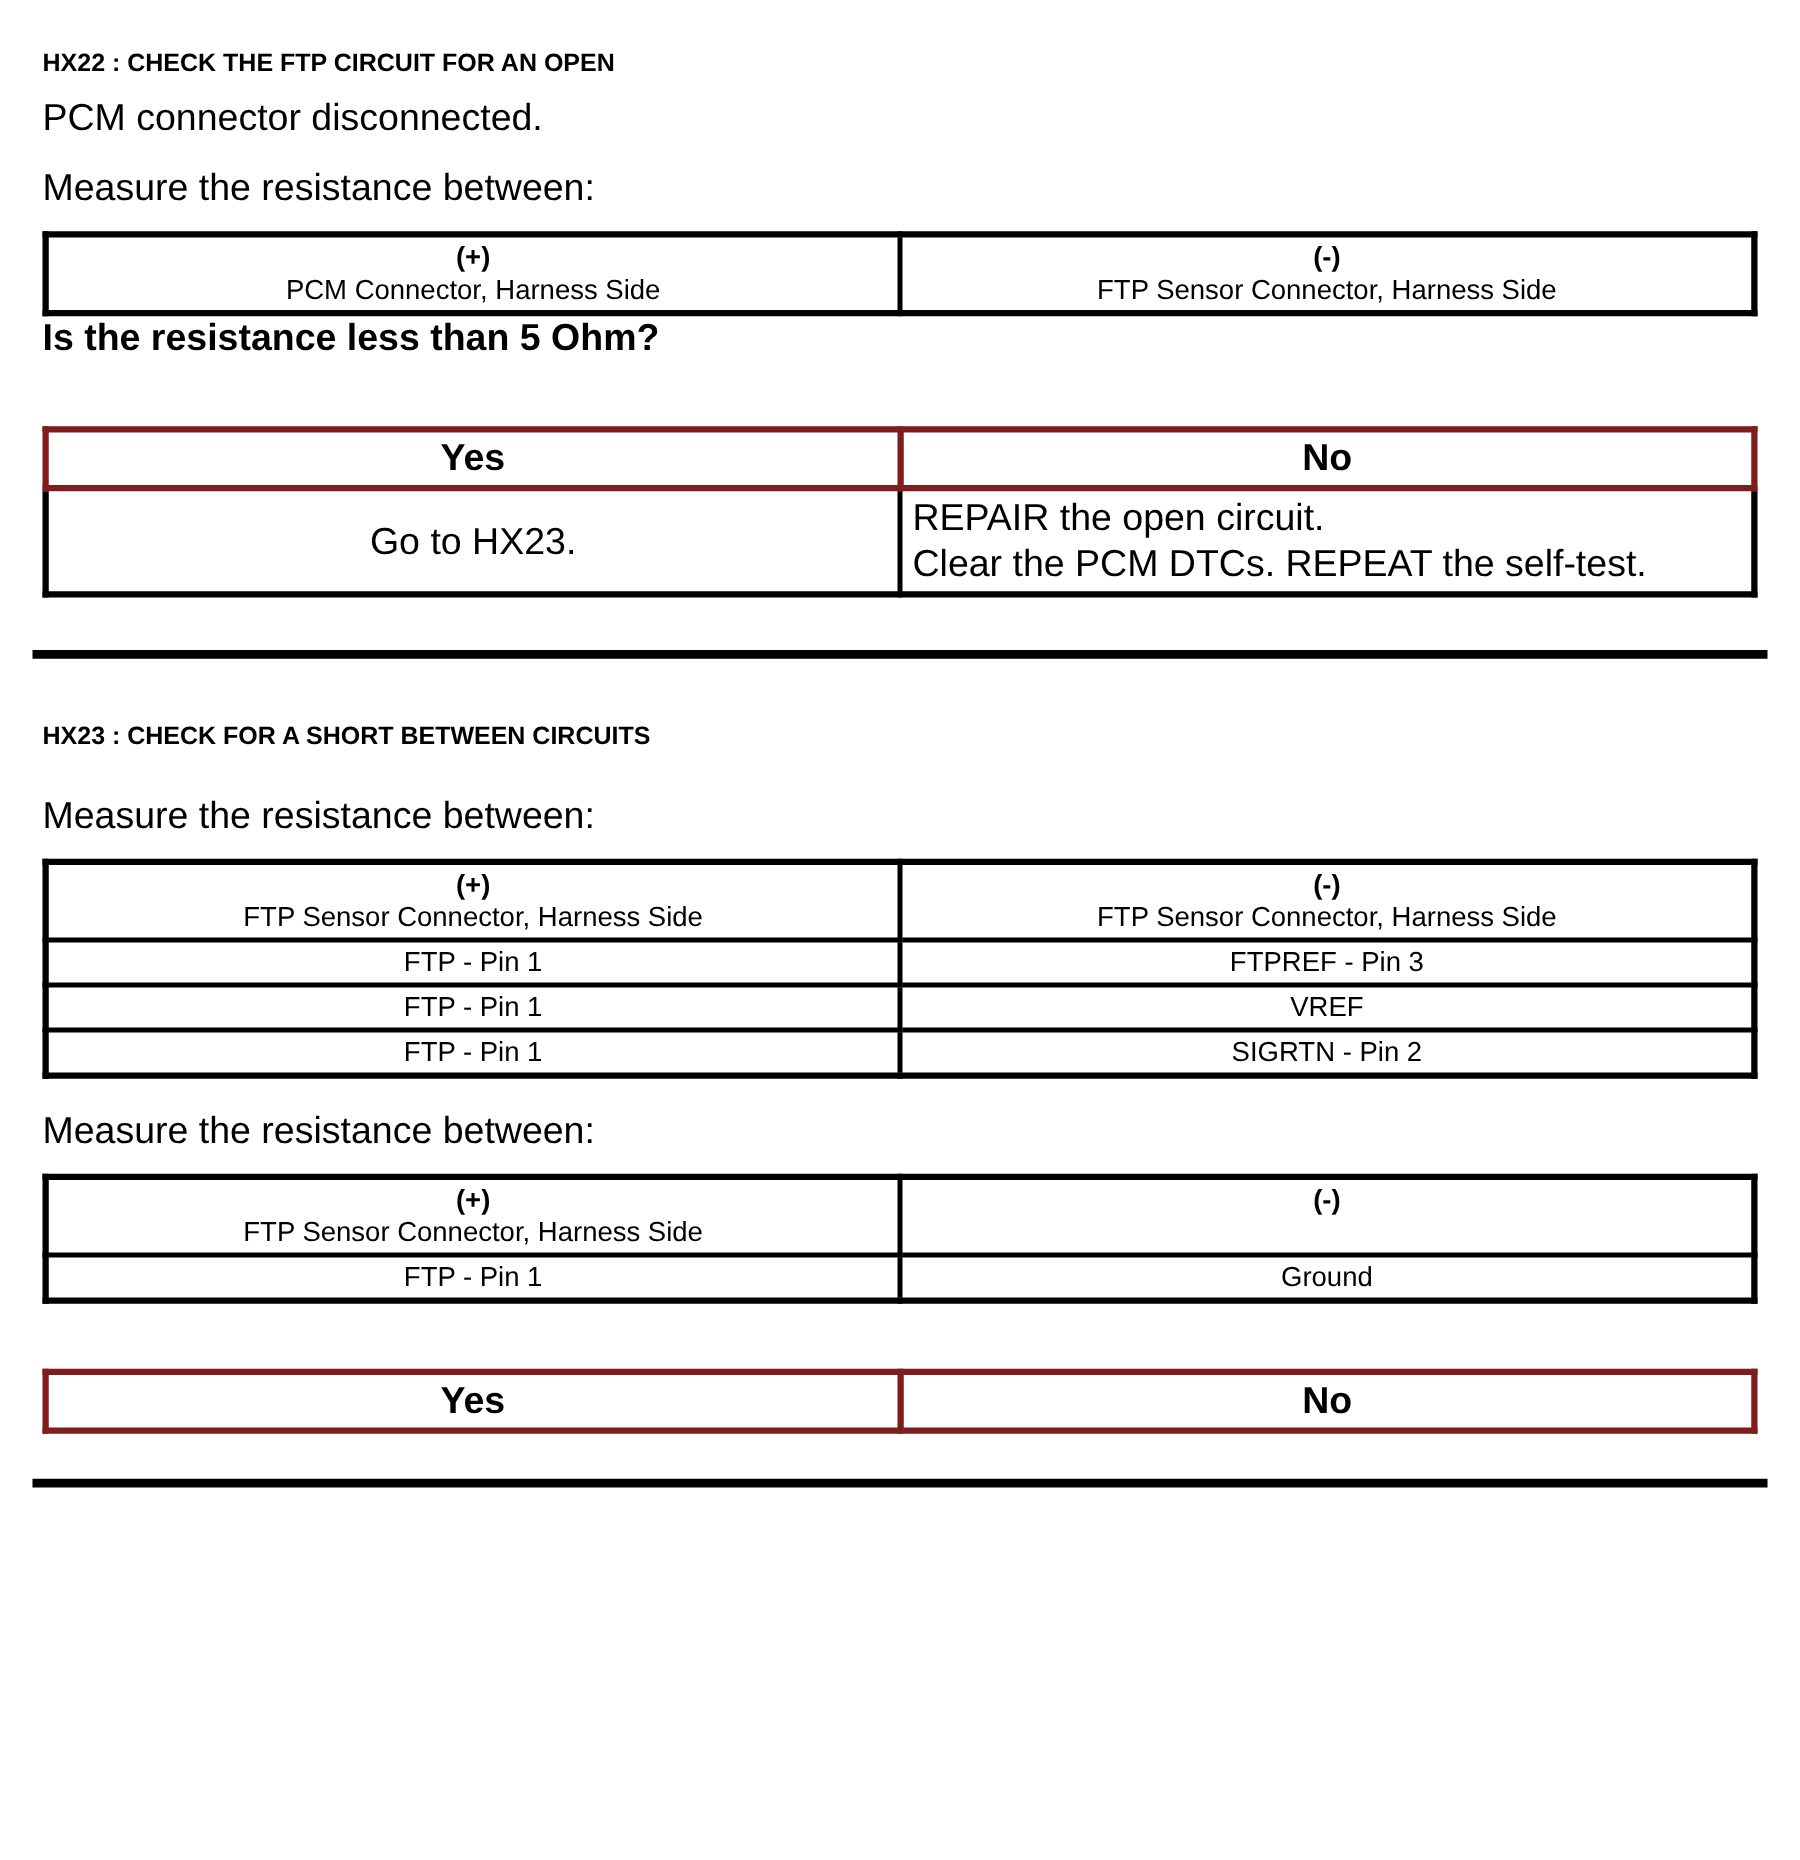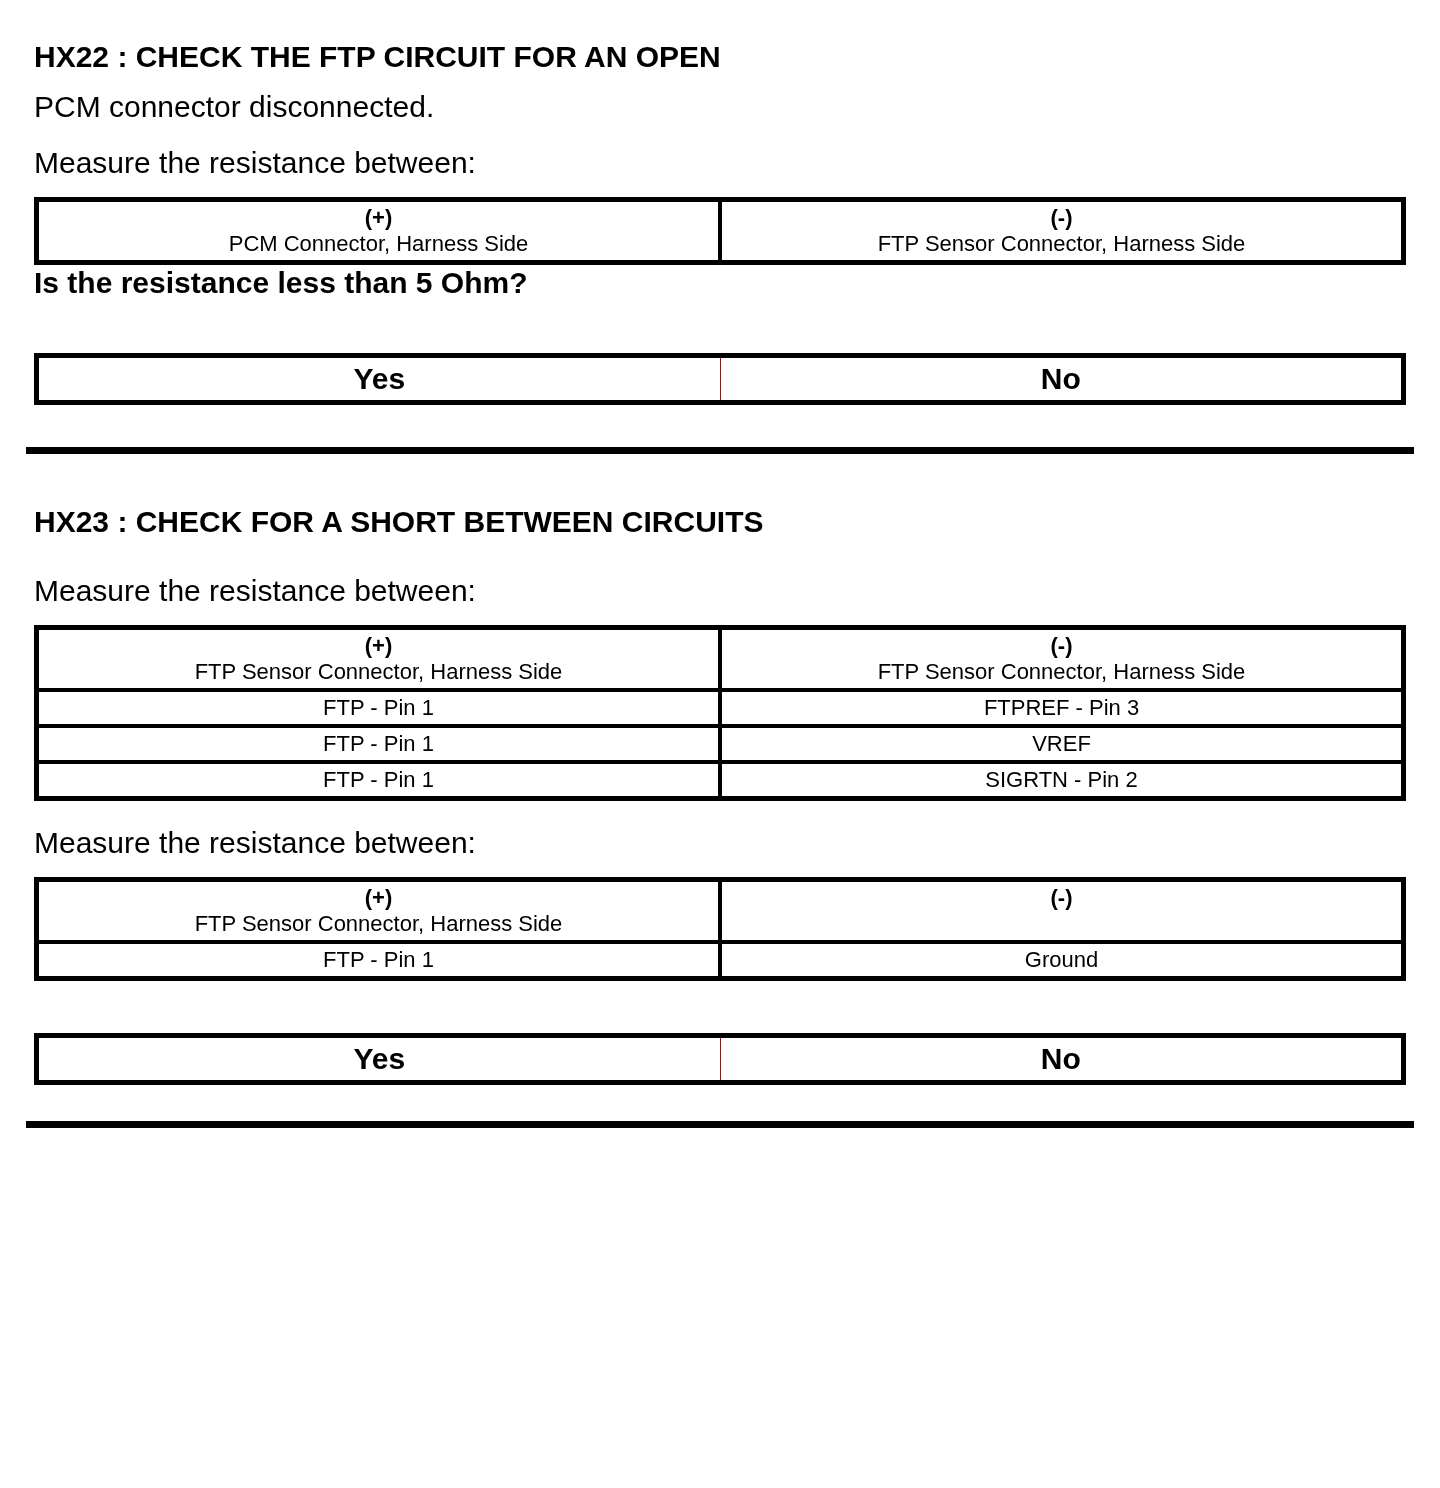--- a/index.html
+++ b/index.html
@@ -10,21 +10,21 @@
     color: #000000;
     font-family: "Liberation Sans", sans-serif;
     overflow: hidden;
   }
   .doc {
     width: 100%;
     height: 100%;
     padding: 40px 34px 0 34px;
   }
   .step-heading {
-    font-size: 30px;
+    font-size: 20px;
     font-weight: bold;
     line-height: 1.15;
   }
   .body-text {
     font-size: 30px;
     line-height: 36px;
   }
   .question-text {
     font-size: 30px;
     font-weight: bold;
@@ -39,21 +39,21 @@
   .measure-table td {
     border: 4px solid #000;
     text-align: center;
     vertical-align: top;
     font-size: 22px;
     line-height: 26px;
     padding: 3px 6px;
   }
   .measure-table .hdr .sign { font-weight: bold; }
   .decision-table th {
-    border: 1px solid #7f1d1d;
+    border: 5px solid #7f1d1d;
     font-size: 30px;
     font-weight: bold;
     text-align: center;
     padding: 3px 6px;
     line-height: 36px;
   }
   .decision-table td {
     border: 4px solid #000;
     font-size: 30px;
     line-height: 37px;
@@ -106,20 +106,27 @@
       </tbody>
     </table>
 
     <p class="question-text mt18">Is the resistance less than 5 Ohm?</p>
 
     <table class="decision-table mt52">
       <tbody>
         <tr>
           <th>Yes</th>
           <th>No</th>
+        </tr>
+        <tr>
+          <td class="yes-cell">Go to HX23.</td>
+          <td class="no-cell">
+            <div>REPAIR the open circuit.</div>
+            <div>Clear the PCM DTCs. REPEAT the self-test.</div>
+          </td>
         </tr>
       </tbody>
     </table>
   </section>
 
   <div class="rule mt42"></div>
 
   <section>
     <h2 class="step-heading mt64">HX23 : CHECK FOR A SHORT BETWEEN CIRCUITS</h2>
 

